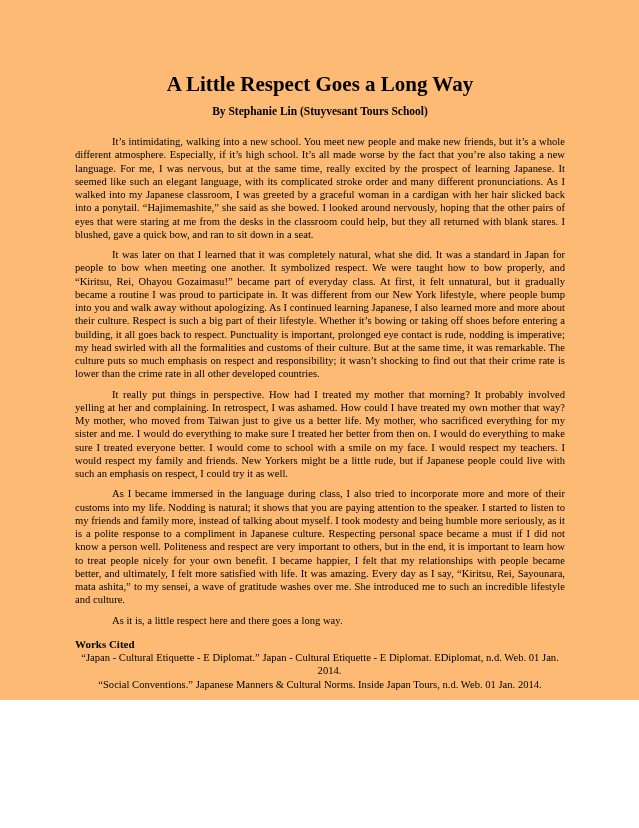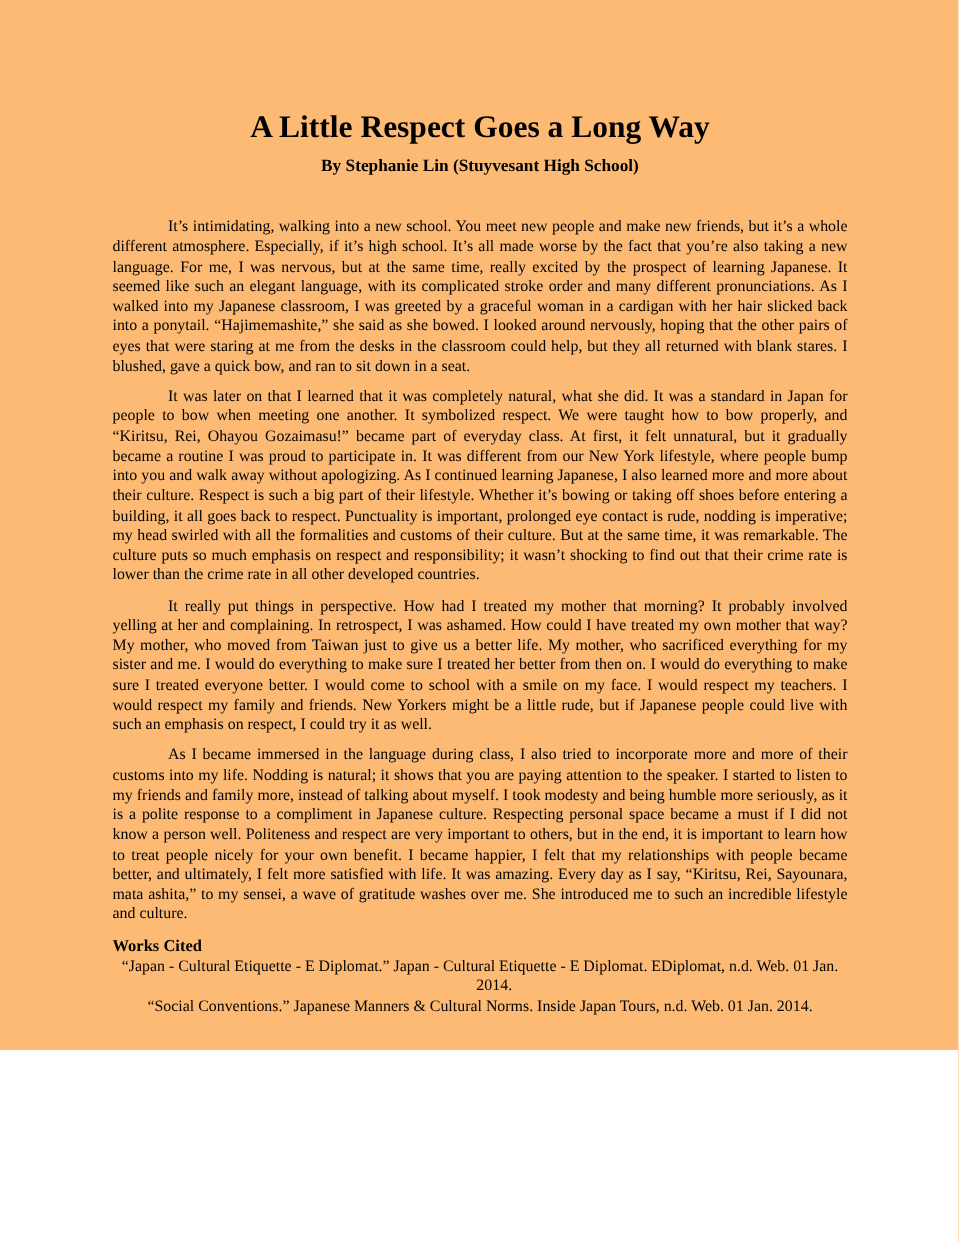--- a/index.html
+++ b/index.html
@@ -32,21 +32,21 @@
     line-height: 24px;
   }
   .byline {
     margin-top: 9px;
     text-align: center;
     font-size: 11.5px;
     font-weight: bold;
     line-height: 13px;
   }
   .body-text {
-    margin-top: 27px;
+    margin-top: 17px;
   }
   .para {
     margin: 0 0 7px 0;
     font-size: 10.6px;
     line-height: 13.25px;
     text-align: justify;
     text-indent: 37px;
   }
   .para.last {
     margin-bottom: 10px;
@@ -76,27 +76,28 @@
   }
 </style>
 </head>
 <body>
 
 <div class="page">
   <div class="content">
 
     <h1 class="essay-title">A Little Respect Goes a Long Way</h1>
 
-    <div class="byline">By Stephanie Lin (Stuyvesant High School)</div>
+    <div class="byline">By Stephanie Lin (Stuyvesant Tours School)</div>
 
     <div class="body-text">
       <p class="para">It’s intimidating, walking into a new school. You meet new people and make new friends, but it’s a whole different atmosphere. Especially, if it’s high school. It’s all made worse by the fact that you’re also taking a new language. For me, I was nervous, but at the same time, really excited by the prospect of learning Japanese. It seemed like such an elegant language, with its complicated stroke order and many different pronunciations. As I walked into my Japanese classroom, I was greeted by a graceful woman in a cardigan with her hair slicked back into a ponytail. “Hajimemashite,” she said as she bowed. I looked around nervously, hoping that the other pairs of eyes that were staring at me from the desks in the classroom could help, but they all returned with blank stares. I blushed, gave a quick bow, and ran to sit down in a seat.</p>
       <p class="para">It was later on that I learned that it was completely natural, what she did. It was a standard in Japan for people to bow when meeting one another. It symbolized respect. We were taught how to bow properly, and “Kiritsu, Rei, Ohayou Gozaimasu!” became part of everyday class. At first, it felt unnatural, but it gradually became a routine I was proud to participate in. It was different from our New York lifestyle, where people bump into you and walk away without apologizing. As I continued learning Japanese, I also learned more and more about their culture. Respect is such a big part of their lifestyle. Whether it’s bowing or taking off shoes before entering a building, it all goes back to respect. Punctuality is important, prolonged eye contact is rude, nodding is imperative; my head swirled with all the formalities and customs of their culture. But at the same time, it was remarkable. The culture puts so much emphasis on respect and responsibility; it wasn’t shocking to find out that their crime rate is lower than the crime rate in all other developed countries.</p>
       <p class="para">It really put things in perspective. How had I treated my mother that morning? It probably involved yelling at her and complaining. In retrospect, I was ashamed. How could I have treated my own mother that way? My mother, who moved from Taiwan just to give us a better life. My mother, who sacrificed everything for my sister and me. I would do everything to make sure I treated her better from then on. I would do everything to make sure I treated everyone better. I would come to school with a smile on my face. I would respect my teachers. I would respect my family and friends. New Yorkers might be a little rude, but if Japanese people could live with such an emphasis on respect, I could try it as well.</p>
       <p class="para">As I became immersed in the language during class, I also tried to incorporate more and more of their customs into my life. Nodding is natural; it shows that you are paying attention to the speaker. I started to listen to my friends and family more, instead of talking about myself. I took modesty and being humble more seriously, as it is a polite response to a compliment in Japanese culture. Respecting personal space became a must if I did not know a person well. Politeness and respect are very important to others, but in the end, it is important to learn how to treat people nicely for your own benefit. I became happier, I felt that my relationships with people became better, and ultimately, I felt more satisfied with life. It was amazing. Every day as I say, “Kiritsu, Rei, Sayounara, mata ashita,” to my sensei, a wave of gratitude washes over me. She introduced me to such an incredible lifestyle and culture.</p>
+      <p class="para last">As it is, a little respect here and there goes a long way.</p>
     </div>
 
     <div>
       <p class="works-cited-heading">Works Cited</p>
       <div class="citation">“Japan - Cultural Etiquette - E Diplomat.” Japan - Cultural Etiquette - E Diplomat. EDiplomat, n.d. Web. 01 Jan. 2014.</div>
       <div class="citation">“Social Conventions.” Japanese Manners &amp; Cultural Norms. Inside Japan Tours, n.d. Web. 01 Jan. 2014.</div>
     </div>
 
   </div>
 

